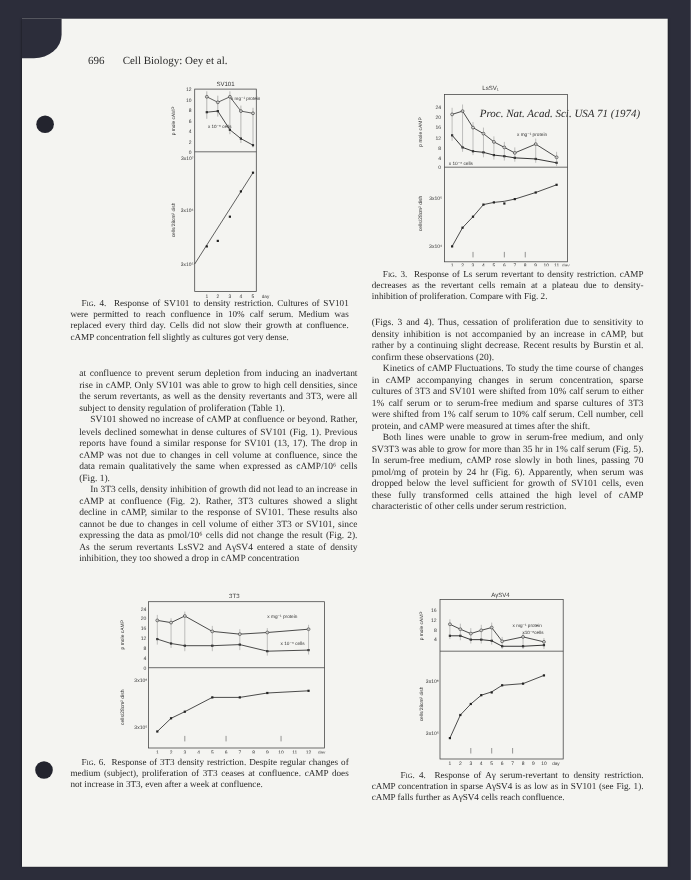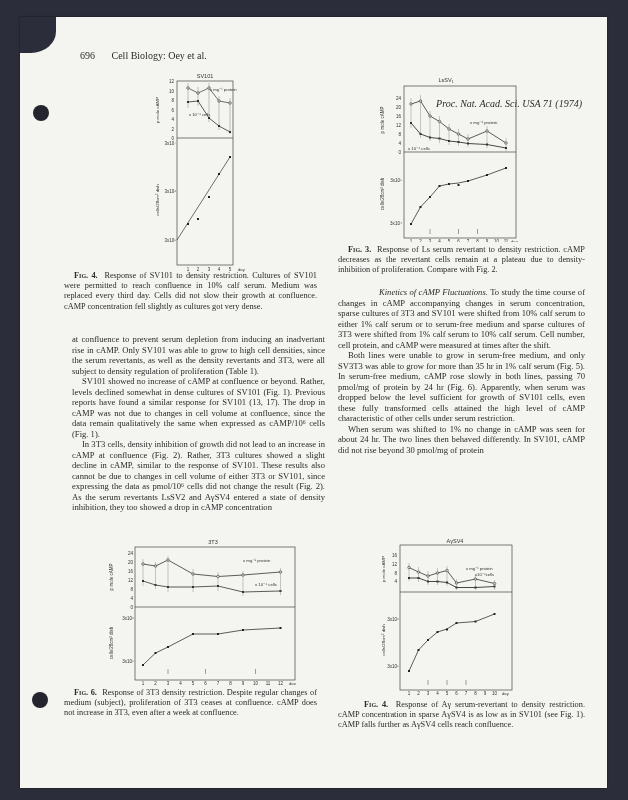--- a/index.html
+++ b/index.html
@@ -8,23 +8,23 @@
   .tear{position:absolute;left:20px;top:17px;width:36px;height:36px;background:#2c2d3a;border-bottom-right-radius:70% 60%;}
   .hole{position:absolute;width:16px;height:16px;border-radius:50%;background:#23242e;}
   .hdr{position:absolute;top:50px;font-size:10px;}
   .hdr-left{left:80px;}
   .hdr-left .pg{margin-right:14px;}
   .hdr-right{right:46px;font-style:italic;margin-top:48px;}
   .txt{position:absolute;font-size:8.6px;line-height:10.5px;text-align:justify;}
   .txt p{margin:0;text-indent:10px;}
   .txt p.noind{text-indent:0;}
   .cap{position:absolute;font-size:8.3px;line-height:10.2px;text-align:justify;}
-  .cap .fl{font-variant:small-caps;font-weight:bold;}
+  .cap .fl{font-variant:small-caps;}
   svg text{font-family:"Liberation Sans","DejaVu Sans",sans-serif;fill:#333;}
-  .it{font-style:italic;margin-left:31px;}
+  .it{}
 </style>
 </head>
 <body>
 
 <div class="paper"></div>
 <div class="tear"></div>
 <div class="hole" style="left:33px;top:105px;"></div>
 <div class="hole" style="left:32px;top:692px;"></div>
 
 <div class="hdr hdr-left">
@@ -275,23 +275,23 @@
       <text x="146.5" y="171">10</text>
       <text x="156" y="171">11</text>
     </g>
   <text x="161" y="171" font-size="4.2">day</text>
 </svg>
 <div class="cap" style="left:338px;top:245px;width:247px;">
   <span style="margin-left:10px" class="fl">Fig. 3.</span>&nbsp;&nbsp;<span>Response of Ls serum revertant to density restriction. cAMP decreases as the revertant cells remain at a plateau due to density-inhibition of proliferation. Compare with Fig. 2.</span>
 </div>
 
 <div class="txt" style="left:338px;top:287px;width:247px;">
+  <p class="noind">(Figs. 3 and 4). Thus, cessation of proliferation due to sensitivity to density inhibition is not accompanied by an increase in cAMP, but rather by a continuing slight decrease. Recent results by Burstin et al. confirm these observations (20).</p>
   <p><span class="it">Kinetics of cAMP Fluctuations.</span><span> To study the time course of changes in cAMP accompanying changes in serum concentration, sparse cultures of 3T3 and SV101 were shifted from 10% calf serum to either 1% calf serum or to serum-free medium and sparse cultures of 3T3 were shifted from 1% calf serum to 10% calf serum. Cell number, cell protein, and cAMP were measured at times after the shift.</span></p>
   <p>Both lines were unable to grow in serum-free medium, and only SV3T3 was able to grow for more than 35 hr in 1% calf serum (Fig. 5). In serum-free medium, cAMP rose slowly in both lines, passing 70 pmol/mg of protein by 24 hr (Fig. 6). Apparently, when serum was dropped below the level sufficient for growth of SV101 cells, even these fully transformed cells attained the high level of cAMP characteristic of other cells under serum restriction.</p>
-  <p>When serum was shifted to 1% no change in cAMP was seen for about 24 hr. The two lines then behaved differently. In SV101, cAMP did not rise beyond 30 pmol/mg of protein</p>
 </div>
 
 <svg style="position:absolute;left:360px;top:535px;" width="180" height="165" viewBox="0 0 180 165">
   <text x="95" y="8" font-size="5.5" text-anchor="middle">AγSV4</text>
   <rect x="40" y="10" width="112" height="145" fill="none" stroke="#444" stroke-width="0.7"></rect>
   <line x1="40" y1="57" x2="152" y2="57" stroke="#444" stroke-width="0.7"></line>
   <g font-size="4.6" text-anchor="end">
     <text x="37" y="48">4</text>
       <text x="37" y="39.5">8</text>
       <text x="37" y="30.5">12</text>

